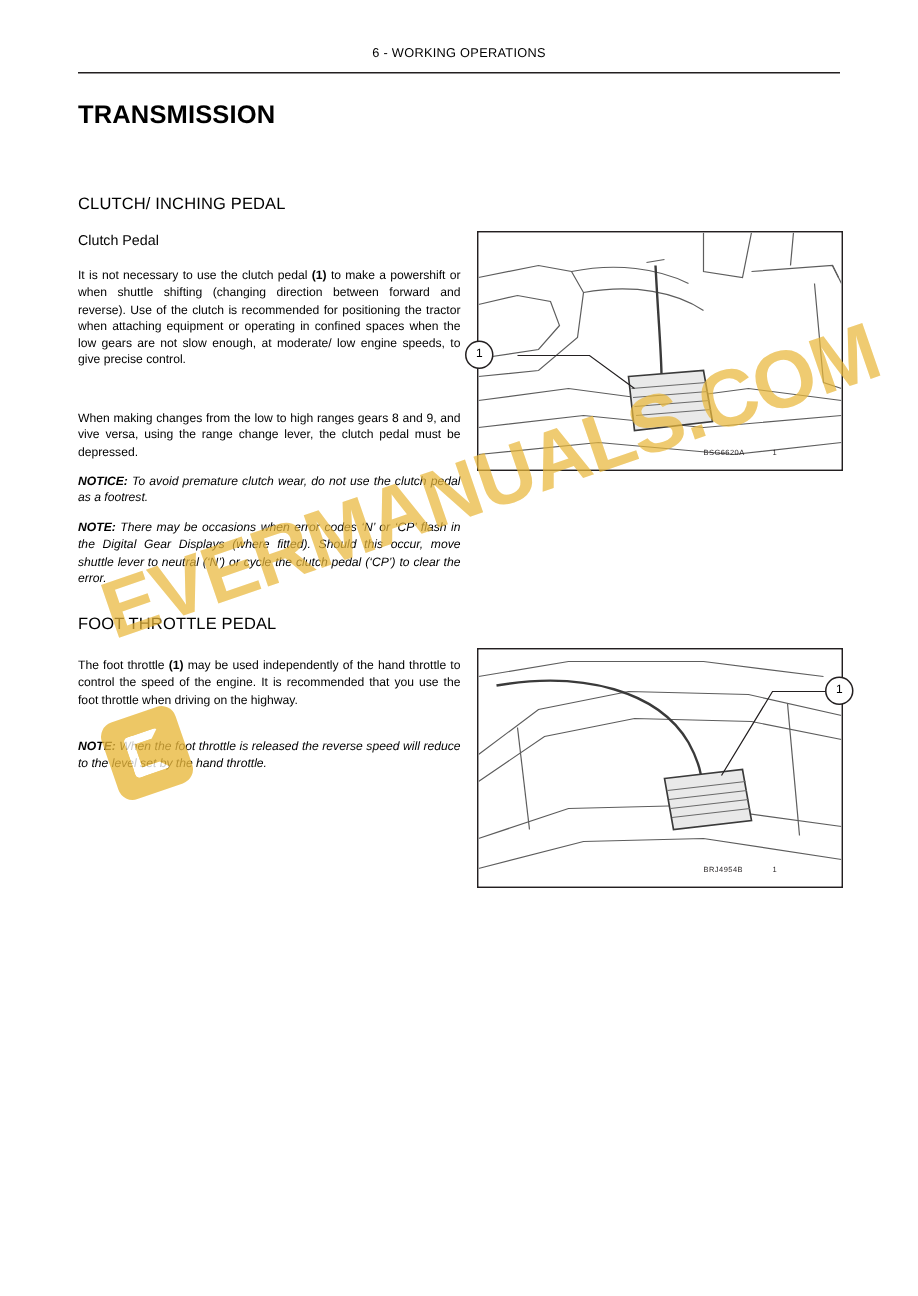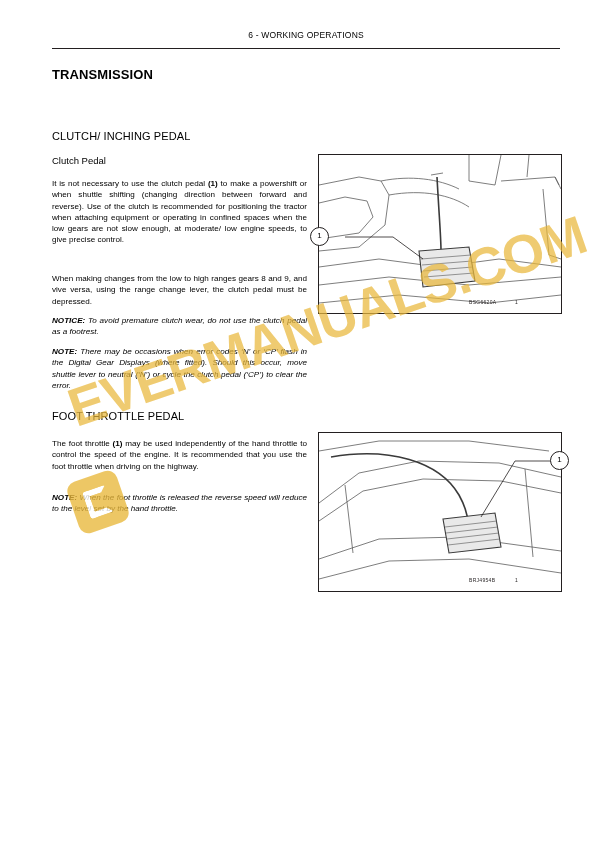--- a/index.html
+++ b/index.html
@@ -53,21 +53,21 @@
     text-align: center;
     font-size: 8.5px;
     font-style: italic;
   }
 
   
   .h-section {
     position: absolute;
     left: 52px;
     font-weight: bold;
-    font-size: 13px;
+    font-size: 17px;
     letter-spacing: 0.1px;
   }
   .h-sub {
     position: absolute;
     left: 52px;
     font-weight: bold;
     font-size: 12px;
   }
   .h-big {
     position: absolute;

